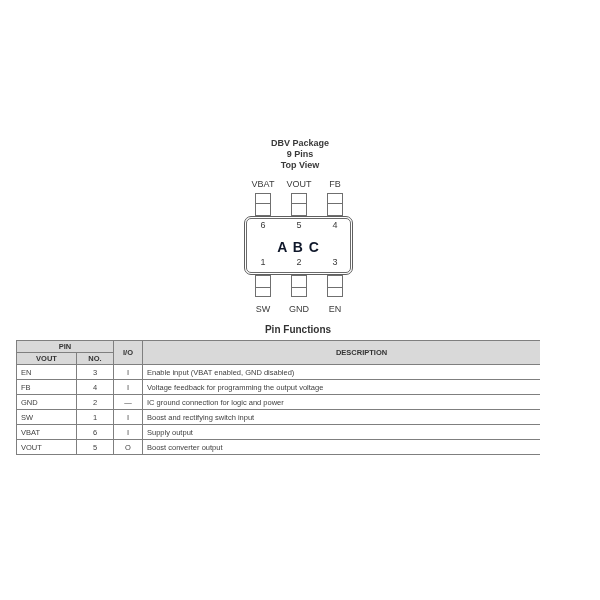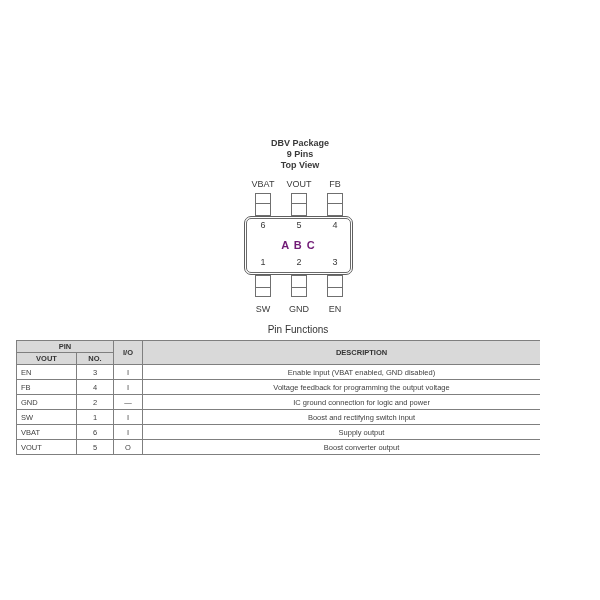--- a/index.html
+++ b/index.html
@@ -36,44 +36,44 @@
     border:1px solid #6a6a6a;border-radius:5px;
   }
   .pin-number{
     position:absolute;width:20px;text-align:center;font-size:9px;color:#3a3a3a;
   }
   .pin-number.top{top:220px;}
   .pin-number.bottom{top:257px;}
   .num-a{left:253px}.num-b{left:289px}.num-c{left:325px}
   .pkg-center-label{
     position:absolute;left:244px;top:239px;width:109px;text-align:center;
-    font-weight:bold;font-size:11px;letter-spacing:1px;color:#701a75;
+    font-weight:bold;font-size:14px;letter-spacing:1px;color:#0f172a;
   }
   
   .tbl-title{
     position:absolute;top:324px;left:16px;width:564px;text-align:center;
-    font-weight:normal;font-size:10px;color:#333;
+    font-weight:bold;font-size:10px;color:#333;
   }
   table.pinfn{
     position:absolute;left:16px;top:340px;width:564px;
     border-collapse:collapse;table-layout:fixed;
   }
   table.pinfn th,table.pinfn td{
     border:1px solid #7f7f7f;font-size:7.5px;padding:0 4px;
     overflow:hidden;white-space:nowrap;
   }
   table.pinfn th{
     background:#d9d9d9;font-weight:bold;color:#333;text-align:center;padding:0 2px;
   }
   tr.hdr{height:12px;margin-top:12px;}
   tr.row{height:15px;}
   th.name-h{text-align:left;padding-left:4px;}
   td.name{text-align:left;padding-left:4px;}
   td.no,td.io{text-align:center;}
-  td.desc{text-align:center;padding-left:6px;}
+  td.desc{text-align:left;padding-left:6px;}
 </style>
 </head>
 <body>
 
 <div class="page">
 
   <div>
     <div class="pkg-title">
       <div>DBV Package</div>
       <div>9 Pins</div>

